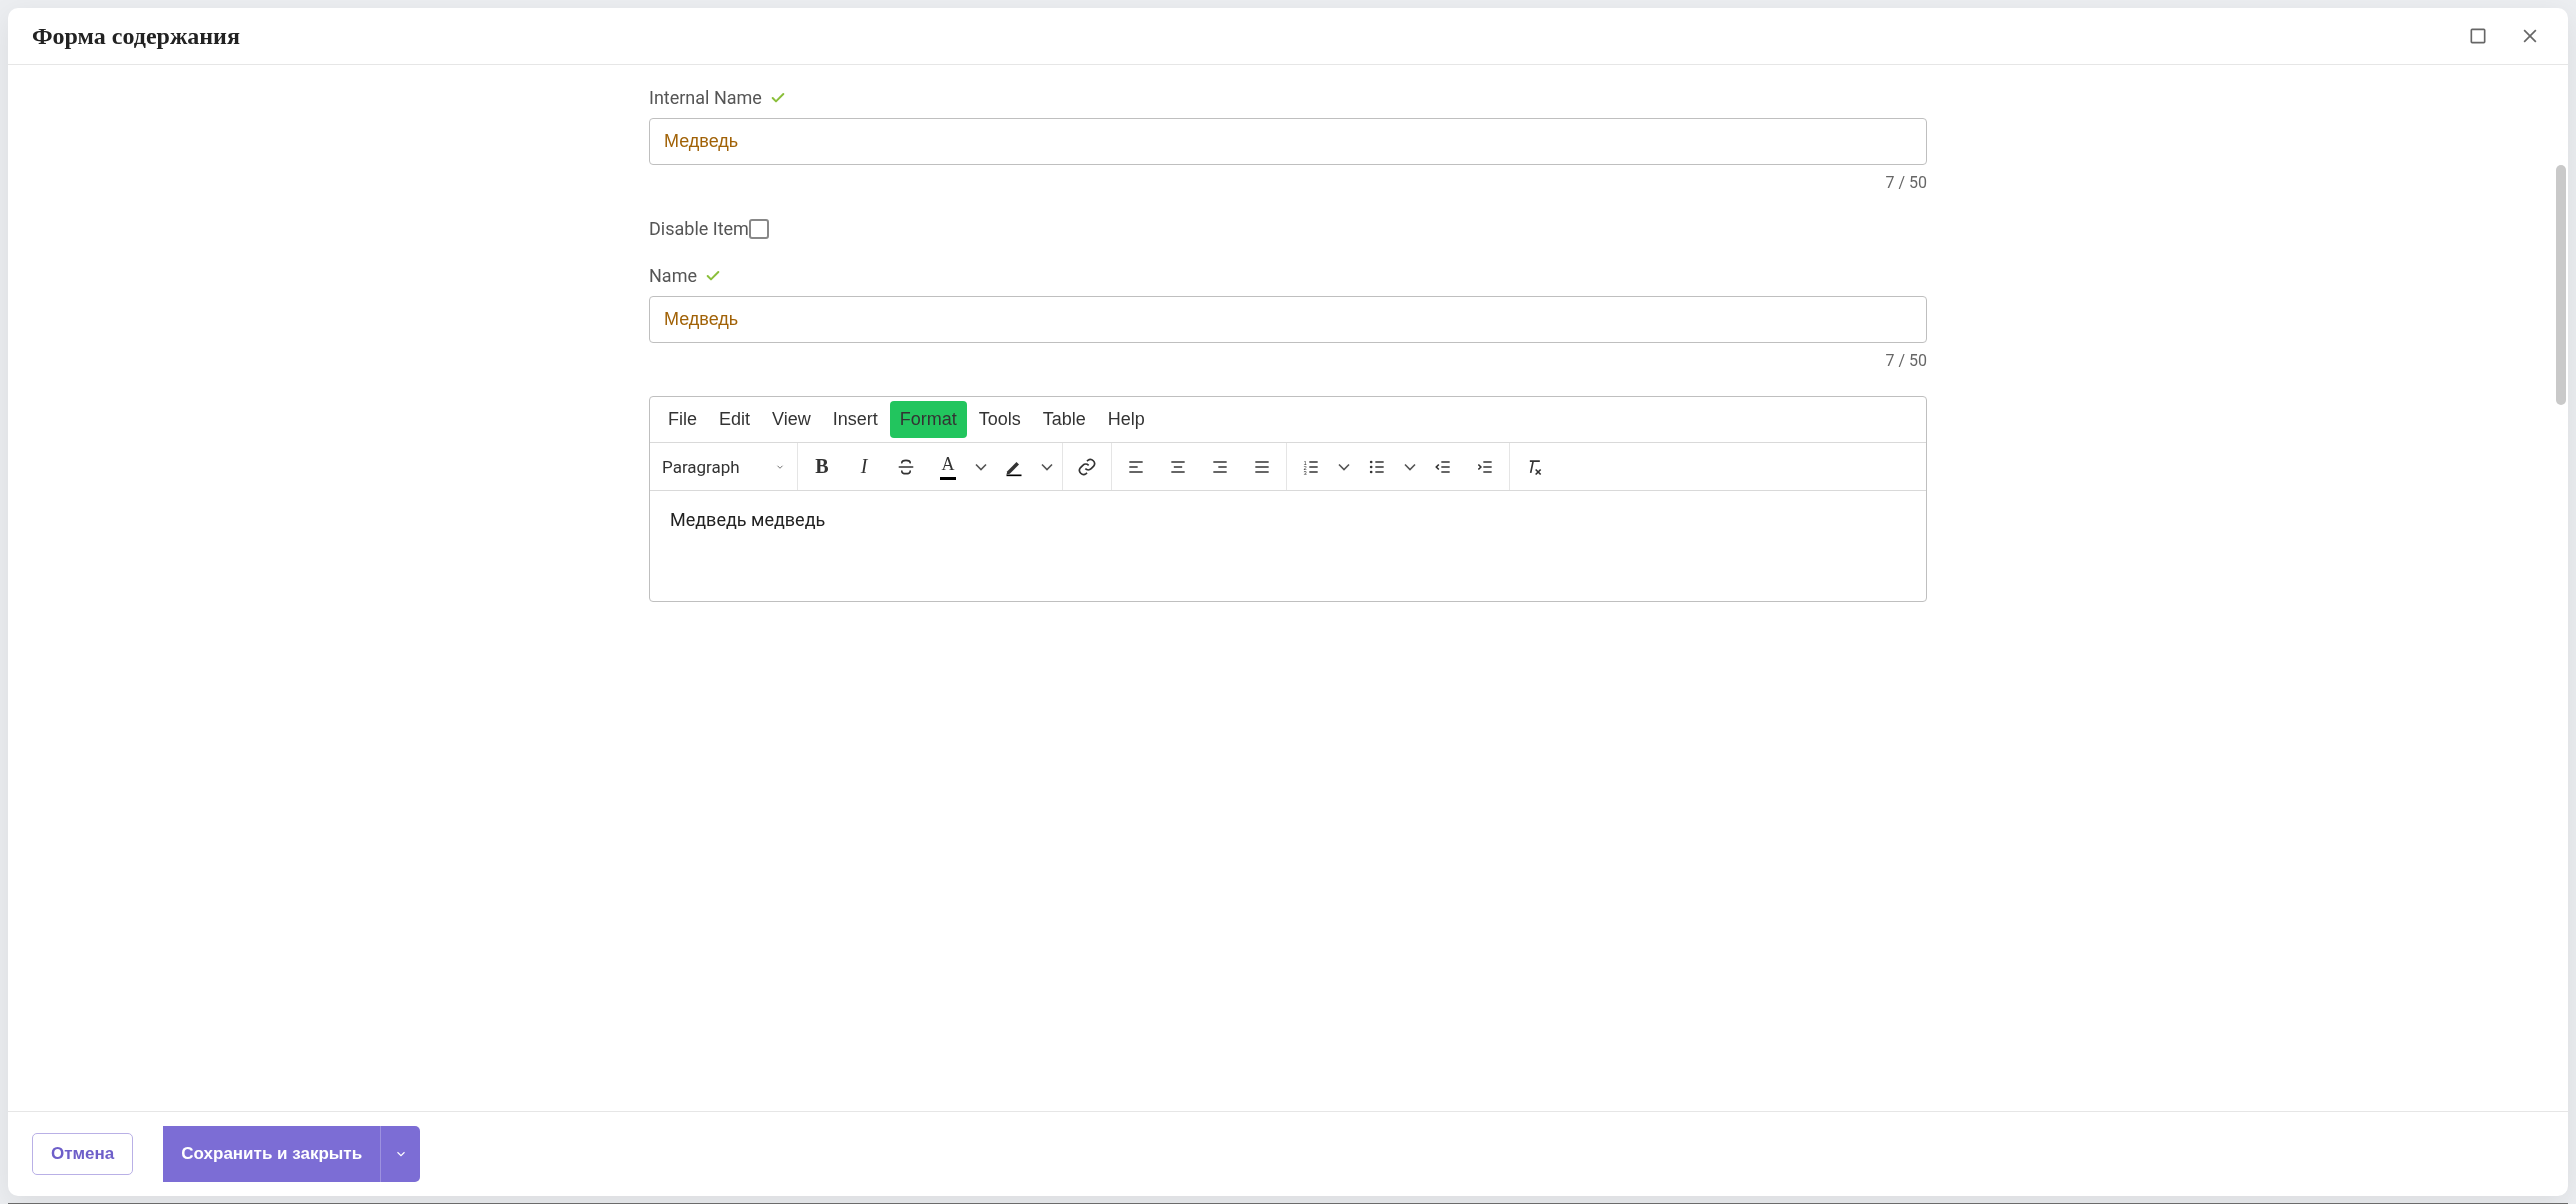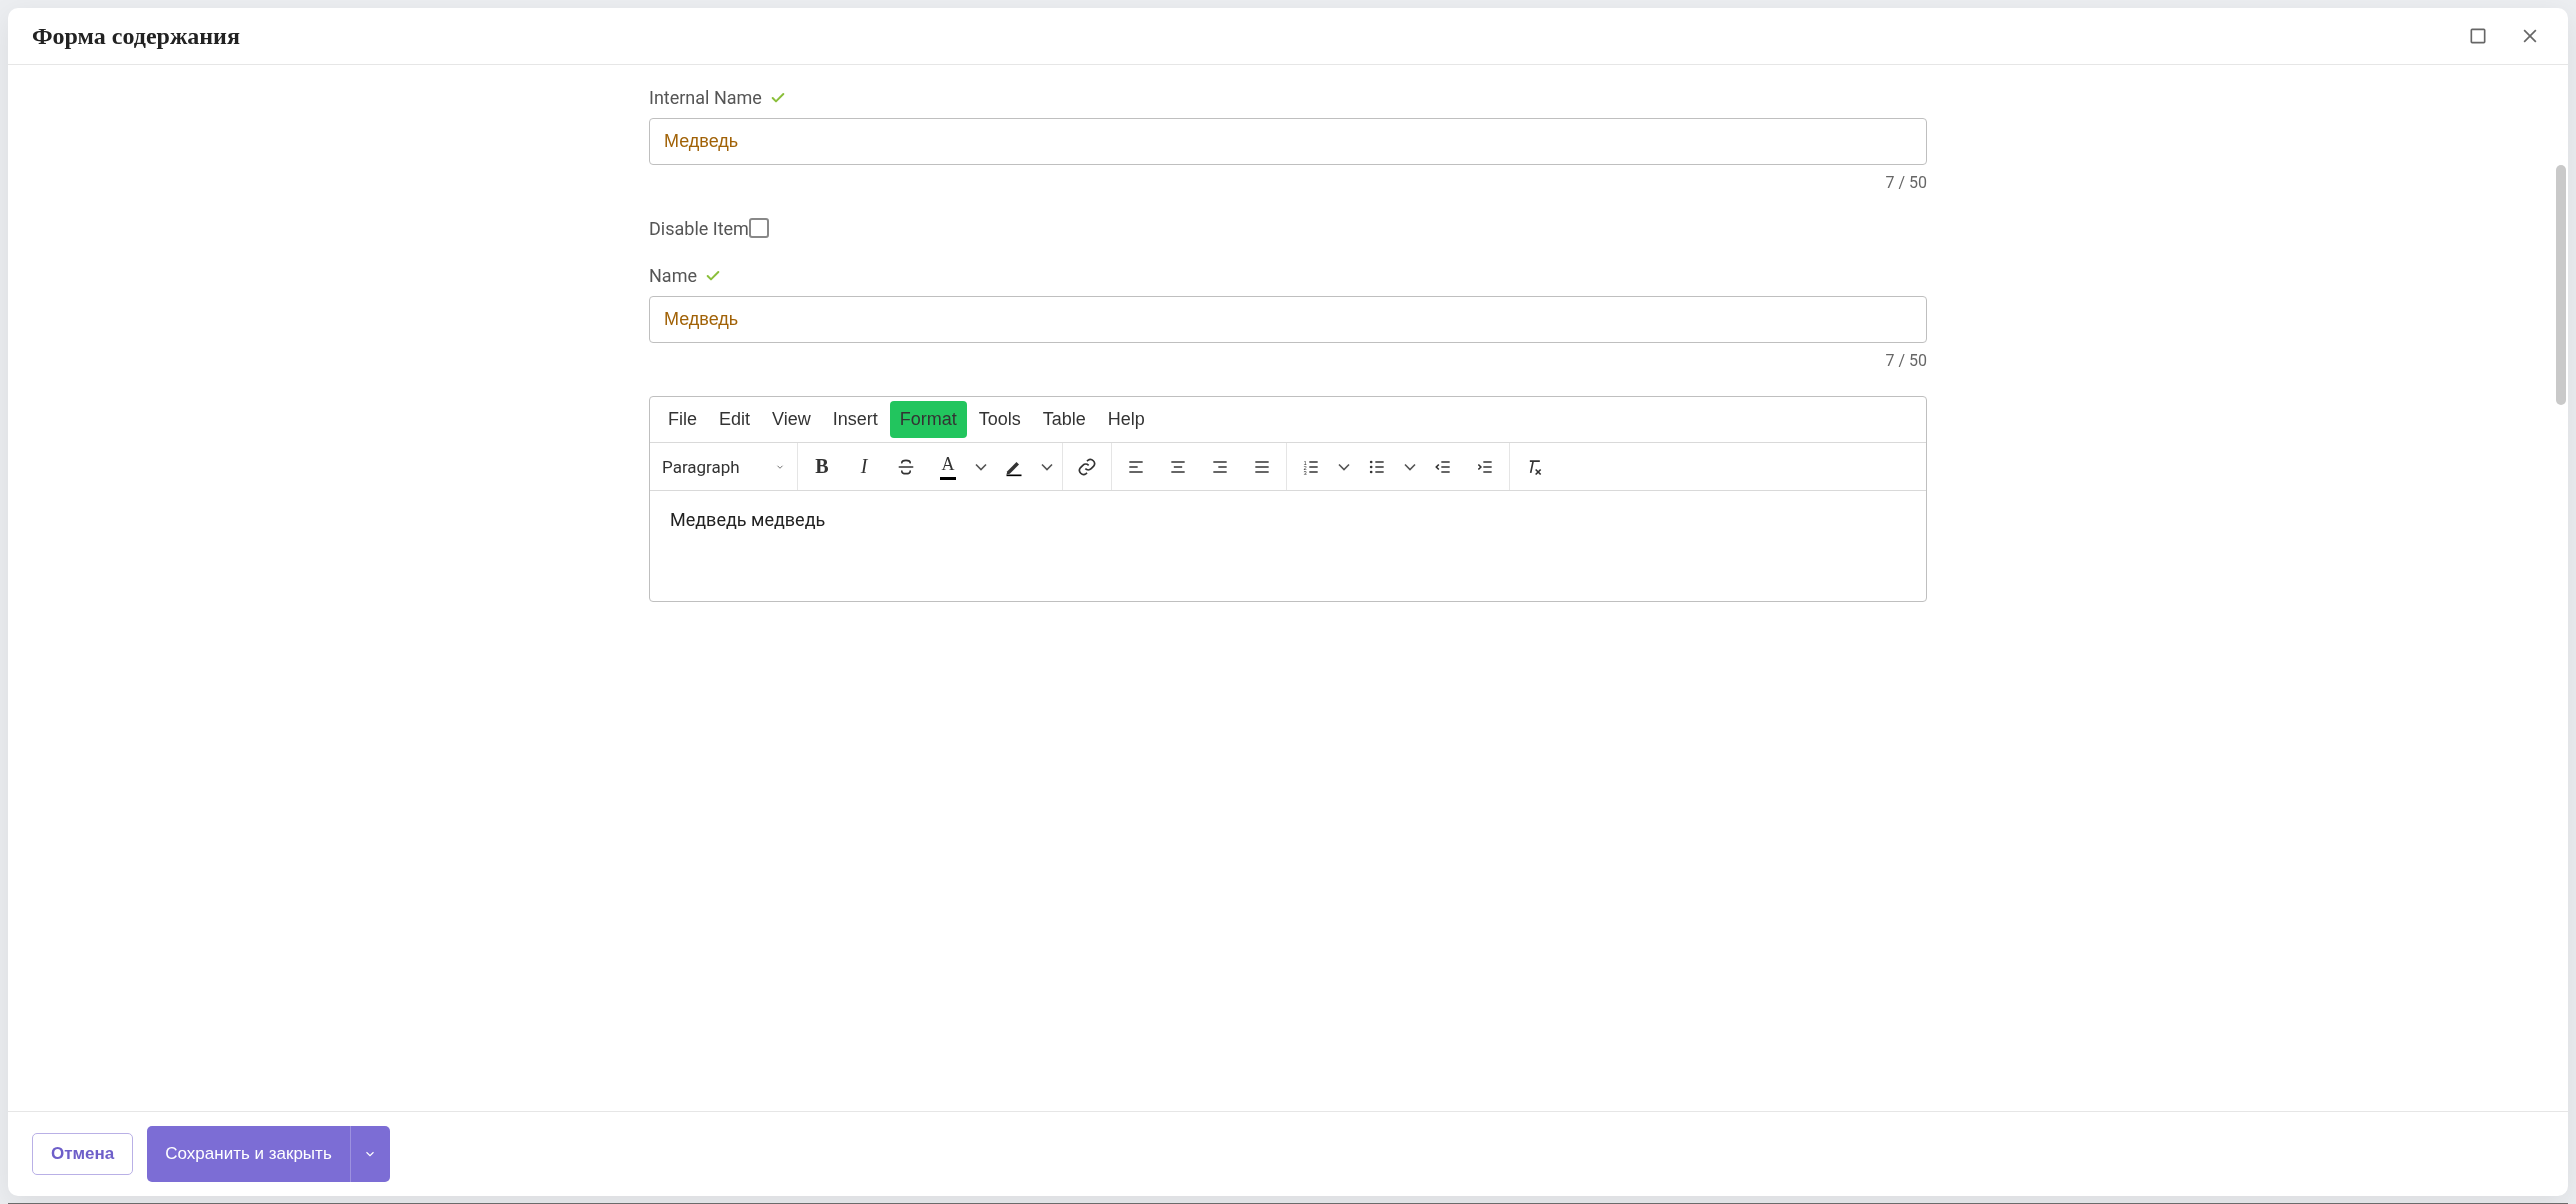--- a/index.html
+++ b/index.html
@@ -70,21 +70,21 @@
     outline: none;
     background: #fff;
   }
   .char-count {
     text-align: right;
     font-size: 16px;
     color: #666;
     margin-top: 8px;
   }
   .disable-row {
-    display: flex; align-items: flex-start; 
+    display: flex; align-items: flex-end; 
     font-size: 18px; color: #555;
   }
   .checkbox {
     width: 20px; height: 20px;
     border: 2px solid #888;
     border-radius: 3px;
     background: #fff;
     cursor: pointer;
     appearance: none;
   }
@@ -182,22 +182,23 @@
     display: flex;
     border-radius: 5px;
     overflow: hidden;
   }
   .btn-primary {
     background: #7c6dd5;
     color: #fff;
     border: none;
     padding: 18px 18px;
     font-size: 17px;
-    font-weight: 400;
-    cursor: pointer;
+    font-weight: 700;
+    cursor: pointer;
+    margin-left: 16px;
   }
   .btn-primary-caret {
     background: #7c6dd5;
     color: #fff;
     border: none;
     border-left: 1px solid rgba(255,255,255,0.25);
     width: 40px;
     display: inline-flex; align-items: center; justify-content: center;
     cursor: pointer;
   }

